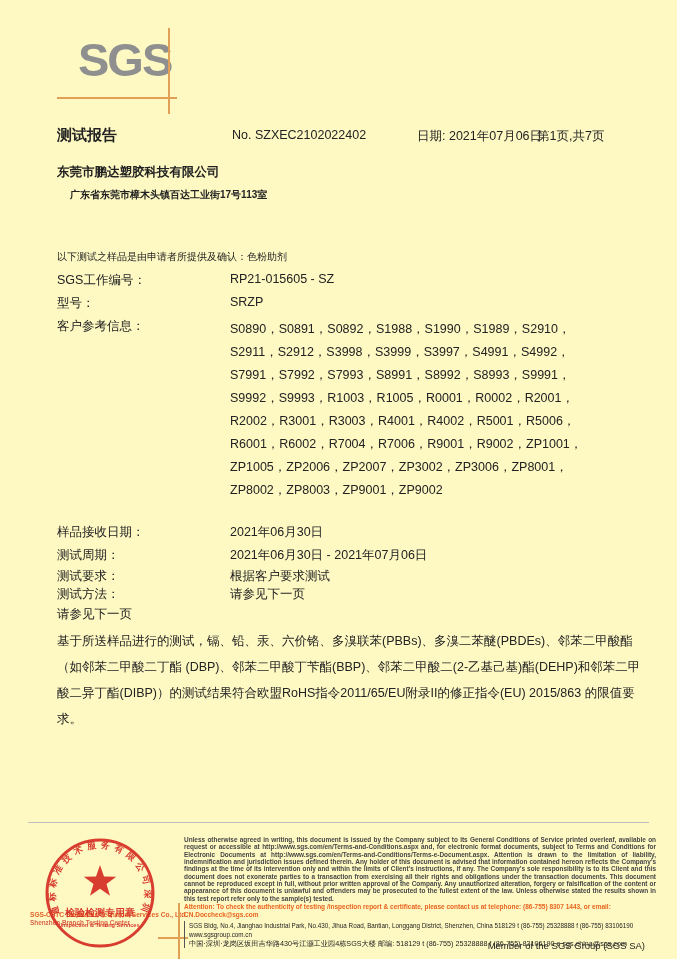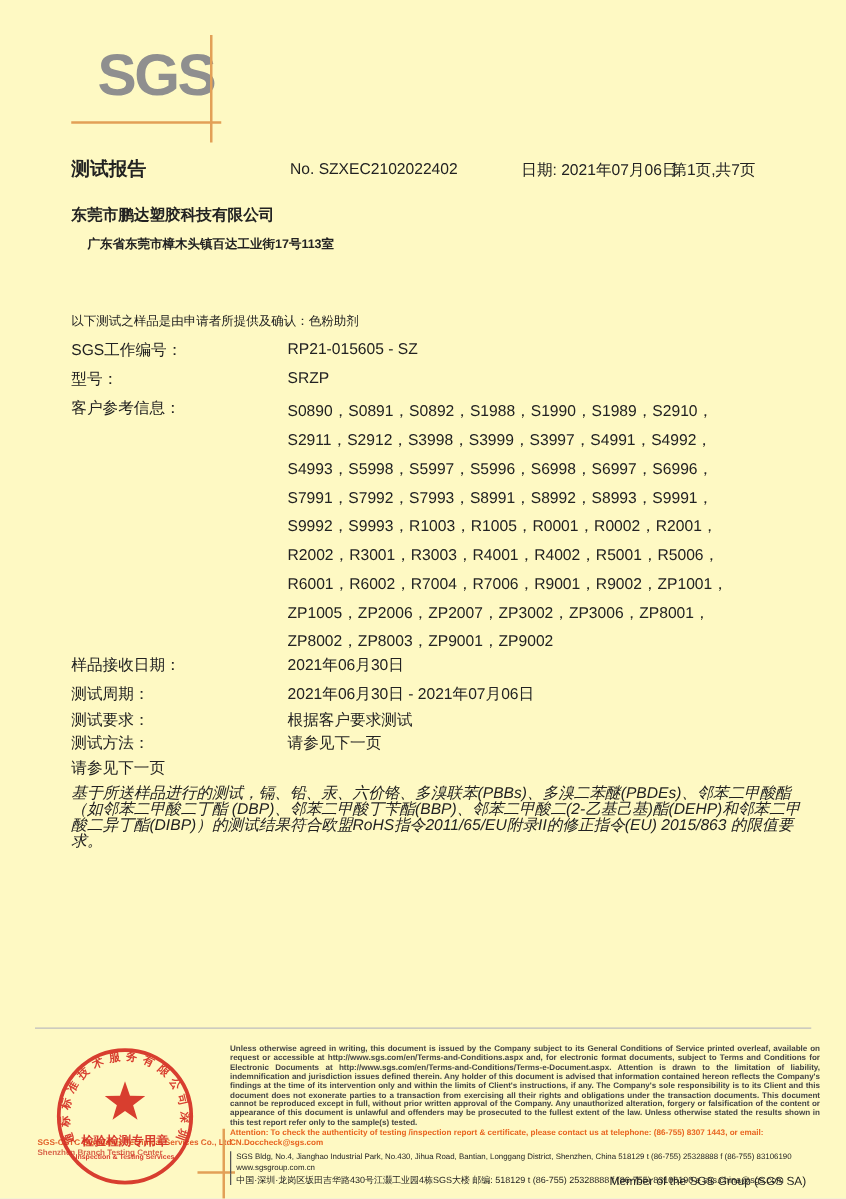--- a/index.html
+++ b/index.html
@@ -20,21 +20,21 @@
   .hdr-pages{position:absolute;left:537px;top:128px;font-size:12.5px;color:#222;}
   
   .company{position:absolute;left:57px;top:164px;font-size:12.5px;font-weight:600;color:#222;}
   .addr{position:absolute;left:70px;top:188px;font-size:10px;font-weight:700;color:#222;}
   .statement{position:absolute;left:57px;top:250px;font-size:10px;color:#222;}
   
   .row{position:absolute;left:57px;width:595px;font-size:12.5px;color:#222;display:flex;}
   .row .lab{flex:0 0 173px;}
   .row .val{flex:1 1 auto;}
   .codes-line{line-height:23px;height:23px;}
-  .concl .val{width:418px;line-height:13px;font-style:italic;}
+  .concl .val{width:418px;line-height:26px;}
   
   .foot-sep{position:absolute;left:28px;top:822px;width:621px;height:1px;background:#bdbdbd;}
   .stamp{position:absolute;left:34px;top:835px;width:132px;height:120px;opacity:.9;}
   .stamp-line1{position:absolute;left:30px;top:911px;width:170px;font-size:6.6px;
     color:#e2622a;font-weight:700;line-height:8px;}
   .stamp-line2{position:absolute;left:30px;top:919px;width:170px;font-size:6.4px;
     color:#d8654a;font-weight:700;line-height:8px;}
   .cross-v{position:absolute;left:178px;top:903px;width:2px;height:56px;background:#e2a057;}
   .cross-h{position:absolute;left:158px;top:937px;width:30px;height:2px;background:#e2a057;}
   .foot-right{position:absolute;left:184px;top:836px;width:472px;}
@@ -72,21 +72,20 @@
   <div class="row" style="top:295px">
     <span class="lab">型号：</span>
     <span class="val">SRZP</span>
   </div>
 
   <div class="row" style="top:318px">
     <span class="lab">客户参考信息：</span>
     <span class="val">
       <div class="codes-line">S0890，S0891，S0892，S1988，S1990，S1989，S2910，</div>
       <div class="codes-line">S2911，S2912，S3998，S3999，S3997，S4991，S4992，</div>
-      <div class="codes-line">S4993，S5998，S5997，S5996，S6998，S6997，S6996，</div>
       <div class="codes-line">S7991，S7992，S7993，S8991，S8992，S8993，S9991，</div>
       <div class="codes-line">S9992，S9993，R1003，R1005，R0001，R0002，R2001，</div>
       <div class="codes-line">R2002，R3001，R3003，R4001，R4002，R5001，R5006，</div>
       <div class="codes-line">R6001，R6002，R7004，R7006，R9001，R9002，ZP1001，</div>
       <div class="codes-line">ZP1005，ZP2006，ZP2007，ZP3002，ZP3006，ZP8001，</div>
       <div class="codes-line">ZP8002，ZP8003，ZP9001，ZP9002</div>
     </span>
   </div>
 
   <div class="row" style="top:524px">

